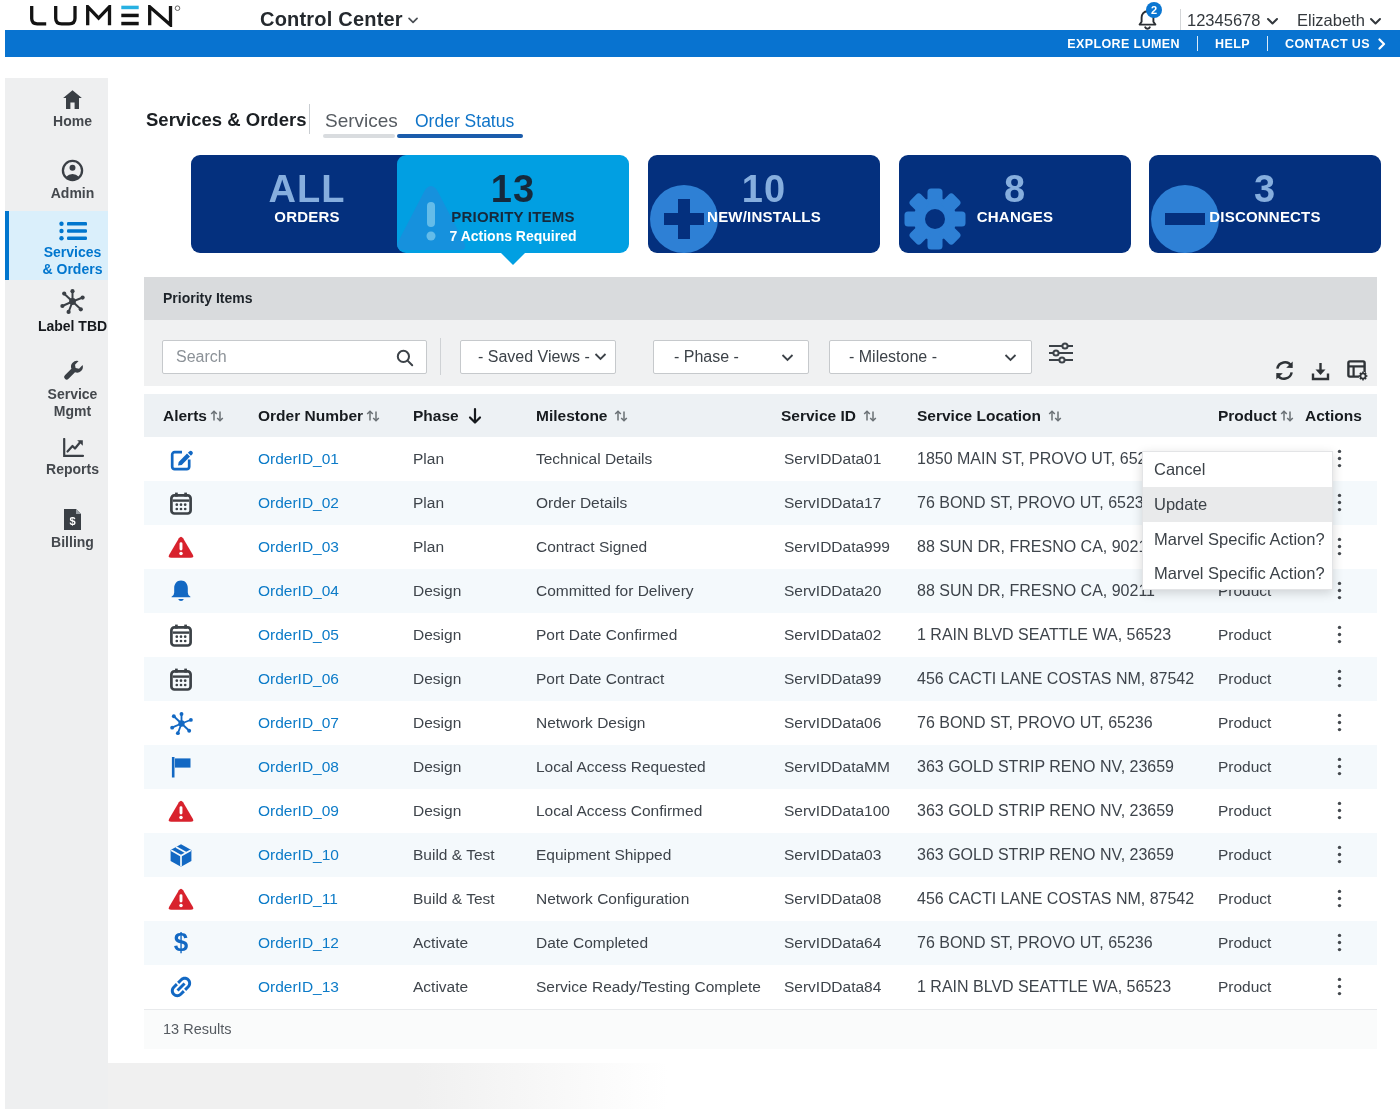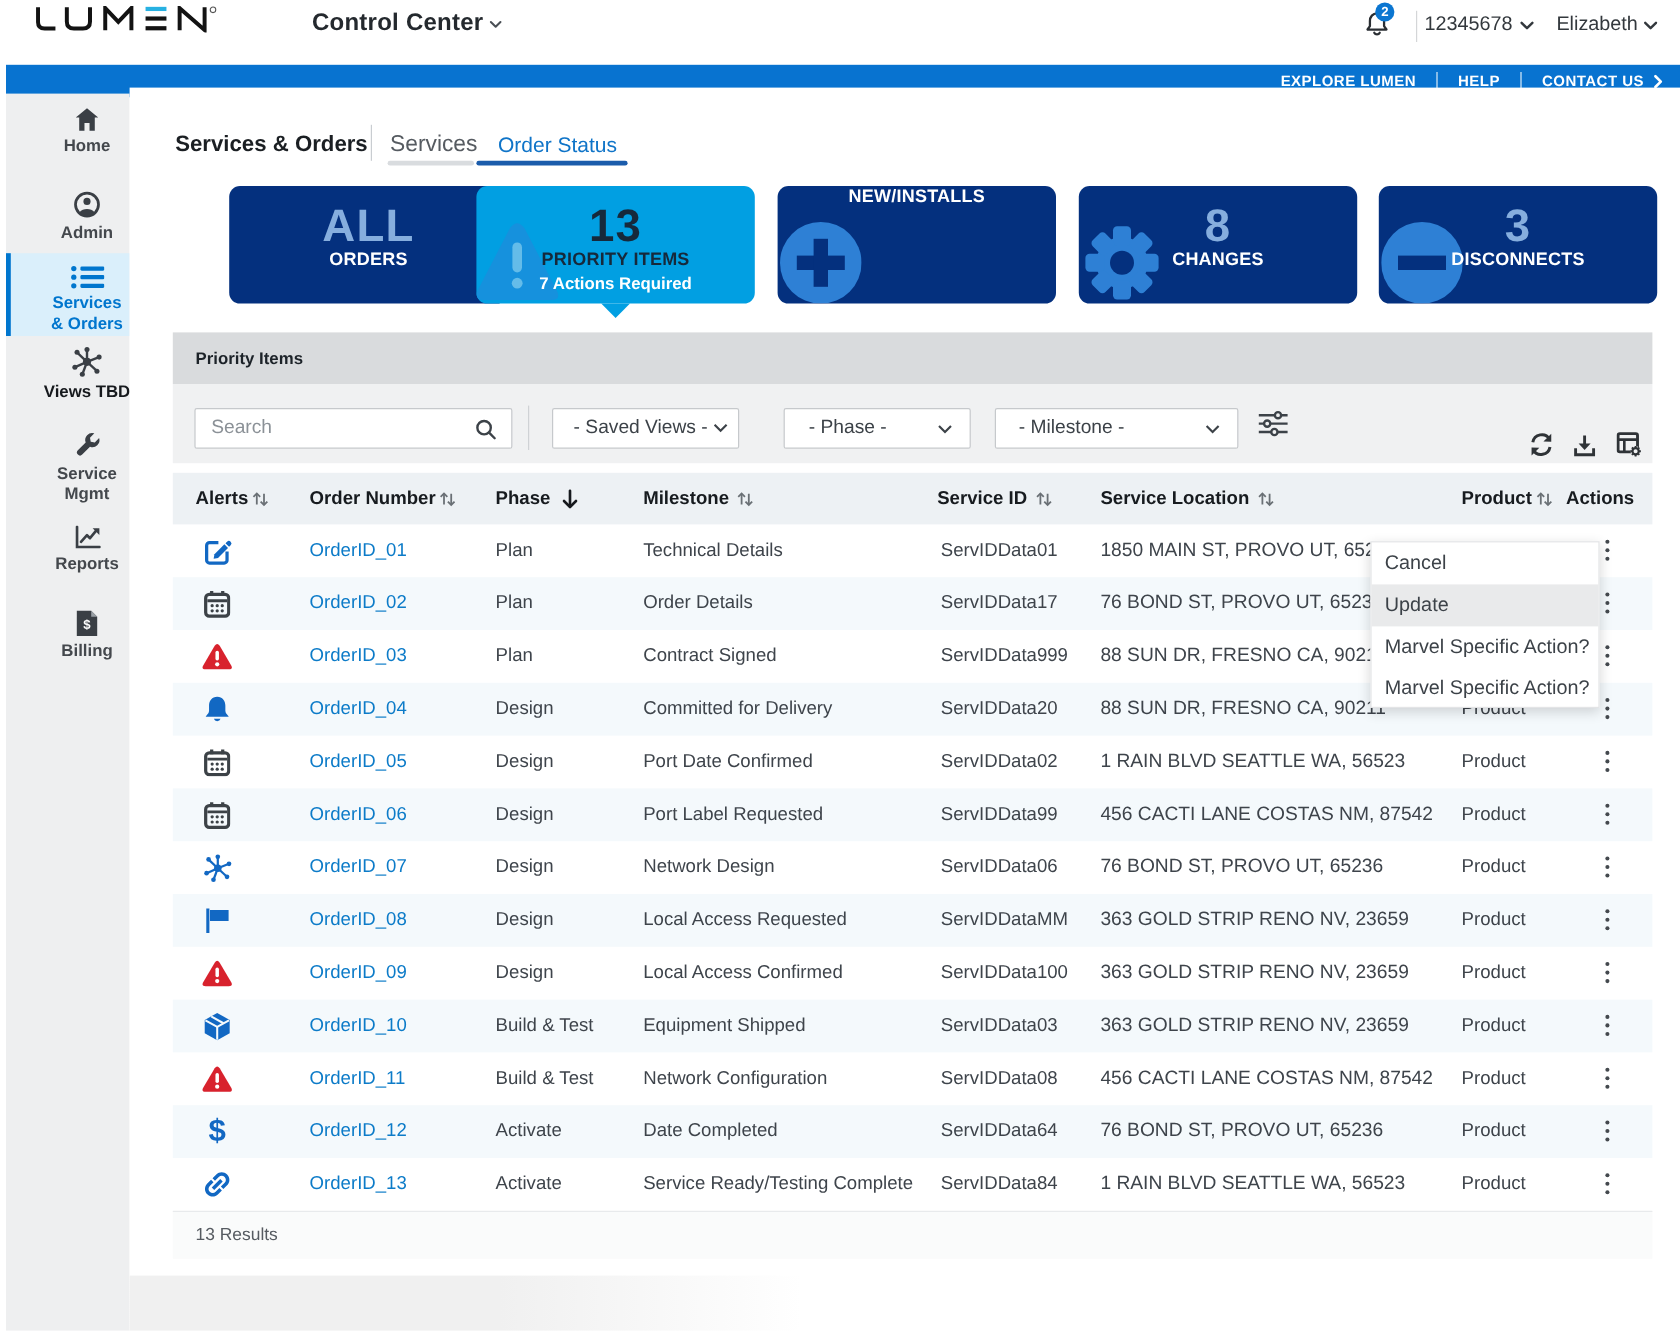--- a/index.html
+++ b/index.html
@@ -6,21 +6,21 @@
   html,body { width:1400px; height:1109px; background:#fff; overflow:hidden;
     font-family:"Liberation Sans", sans-serif; }
   .abs { position:absolute; }
   body { position:relative; }
 
   
   #topbar { position:absolute; left:0; top:0; width:1132px; height:46px; background:#fff; }
   #cc { position:absolute; left:260px; top:8px; font-size:20px; font-weight:bold; color:#24292e; letter-spacing:.2px; }
 
   
-  #bluebar { position:absolute; left:5px; top:54px; width:1395px; height:27px; background:#0873d0; }
+  #bluebar { position:absolute; left:5px; top:30px; width:1395px; height:27px; background:#0873d0; }
   #bluebar .links { position:absolute; right:14px; top:0; height:27px; display:flex; align-items:center;
     color:#fff; font-size:12.5px; font-weight:bold; letter-spacing:.4px; }
   #bluebar .sep { width:1px; height:15px; background:rgba(255,255,255,.85); margin:0 17px; }
 
   
   #sidebar { position:absolute; left:5px; top:78px; width:103px; height:1031px; background:#eeeff0; }
   .snav { position:absolute; left:16px; width:103px; text-align:center; color:#44484d; }
   .snav .lbl { font-size:14px; font-weight:bold; line-height:17px; margin-top:3px; }
   .snav svg { display:block; margin:0 auto; }
   #nav-active { position:absolute; left:0; top:133px; width:103px; height:69px; background:#daeffb; border-left:4px solid #0076ce; }
@@ -185,21 +185,21 @@
       <g fill="#3a3f45">
         <circle cx="13.5" cy="13.5" r="3.4"></circle>
         <circle cx="13.5" cy="3.2" r="2.1"></circle>
           <circle cx="23.6" cy="9.6" r="2.1"></circle>
         <circle cx="21.8" cy="21.3" r="2.1"></circle>
           <circle cx="9.6" cy="23.9" r="2.1"></circle>
         <circle cx="3.4" cy="18" r="2.1"></circle>
           <circle cx="5.2" cy="5.6" r="2.1"></circle>
       </g>
     </svg>
-    <div class="lbl">Views TBD</div>
+    <div class="lbl">Label TBD</div>
   </div>
   <div class="snav" style="top:281px">
     <svg width="24" height="24" viewBox="0 0 24 24">
         <path d="M21.6 6.1 a5.8 5.8 0 0 1 -7.6 7.2 L7.5 19.8 a2.5 2.5 0 0 1 -3.6 -3.6 L10.4 9.7 a5.8 5.8 0 0 1 7.2 -7.6 L14 5.7 l0.6 3.4 3.4 0.6 Z" fill="#3a3f45"></path>
       </svg>
     <div class="lbl">Service<br>Mgmt</div>
   </div>
   <div class="snav" style="top:360px">
     <svg width="22" height="20" viewBox="0 0 22 20">
       <path d="M2.2 1 V17.8 H21" fill="none" stroke="#3a3f45" stroke-width="2.2" stroke-linecap="round"></path>
@@ -241,20 +241,21 @@
     <div class="cap">PRIORITY ITEMS</div>
     <div class="sub">7 Actions Required</div>
   </div>
   <div id="ptr"></div>
   <div class="card" id="card3">
     <svg class="cicon" width="68" height="68" viewBox="0 0 68 68">
       <circle cx="34" cy="34" r="34" fill="#2e80d5"></circle>
       <rect x="14" y="28" width="40" height="12" fill="#04307e"></rect>
       <rect x="28" y="14" width="12" height="40" fill="#04307e"></rect>
     </svg>
+    <div style="margin-top:15px" class="num">10</div>
     <div class="cap">NEW/INSTALLS</div>
   </div>
   <div class="card" id="card4">
     <svg class="cicon" width="68" height="68" viewBox="0 0 68 68">
       <g fill="#2e80d5">
         <circle cx="34" cy="34" r="21.5"></circle>
         <g>
           <rect x="26.5" y="3.5" width="15" height="16" rx="3.5"></rect>
           <rect x="26.5" y="48.5" width="15" height="16" rx="3.5"></rect>
           <rect x="3.5" y="26.5" width="16" height="15" rx="3.5"></rect>
@@ -542,21 +543,21 @@
             <circle cx="11" cy="12.7" r="1.35"></circle>
             <circle cx="15.2" cy="12.7" r="1.35"></circle>
             <circle cx="6.8" cy="17" r="1.35"></circle>
             <circle cx="11" cy="17" r="1.35"></circle>
             <circle cx="15.2" cy="17" r="1.35"></circle>
           </g>
         </svg>
       </div>
     <div class="cell c-order link">OrderID_06</div>
     <div class="cell c-phase">Design</div>
-    <div class="cell c-mile">Port Label Requested</div>
+    <div class="cell c-mile">Port Date Contract</div>
     <div class="cell c-sid">ServIDData99</div>
     <div class="cell c-loc">456 CACTI LANE COSTAS NM, 87542</div>
     <div class="cell c-prod">Product</div>
     <div class="kebab"><svg width="5" height="19" viewBox="0 0 5 19">
           <g fill="#44494e">
             <circle cx="2.5" cy="2.4" r="1.7"></circle>
             <circle cx="2.5" cy="9.5" r="1.7"></circle>
             <circle cx="2.5" cy="16.6" r="1.7"></circle>
           </g>
         </svg></div>

